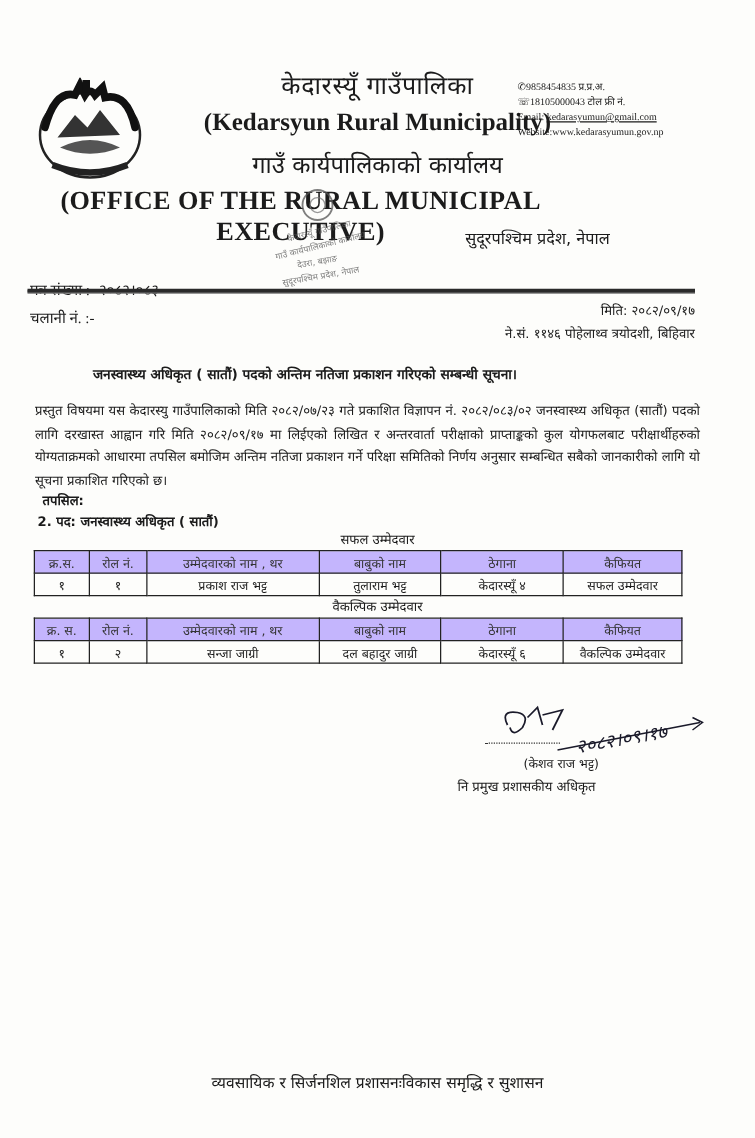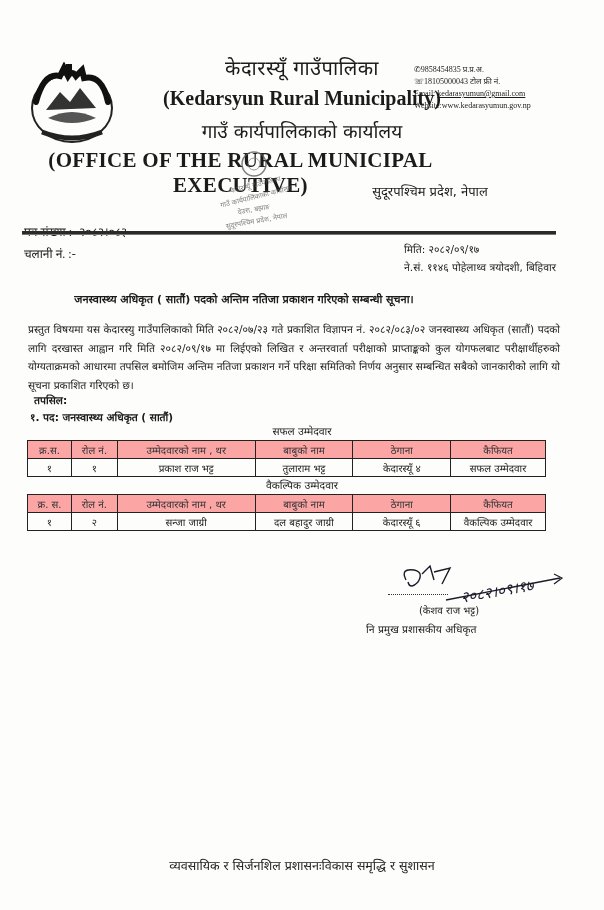--- a/index.html
+++ b/index.html
@@ -13,29 +13,29 @@
   .title-en { left: 0; width: 604px; top: 87px; padding-left: 0; text-align: center; font-size: 20px; font-weight: bold; font-family: "Liberation Serif", serif; }
   .title-np2 { left: 0; width: 604px; top: 118px; text-align: center; font-size: 19px; font-family: "DejaVu Sans", sans-serif; }
   .title-en2 { left: 0; width: 481px; top: 148px; text-align: center; font-size: 21px; font-weight: bold; font-family: "Liberation Serif", serif; letter-spacing: 0.3px; }
   .contact { left: 414px; top: 64px; font-size: 8px; font-family: "Liberation Serif", serif; line-height: 12px; }
   .contact .row { white-space: nowrap; }
   .contact u { text-decoration: underline; }
   .ref { left: 24px; top: 181px; font-size: 12px; font-family: Liberation Serif, serif; line-height: 22px; margin-top: 40px; }
   .addr { left: 330px; width: 200px; top: 181px; font-size: 13px; font-family: "DejaVu Sans", sans-serif; line-height: 22px; text-align: center; }
   .stamp { left: 212px; top: 150px; width: 100px; height: 80px; opacity: 0.75; }
   .rule { left: 22px; width: 534px; top: 231px; height: 3px; background: #2a2a2a; box-shadow: 0 1px 0 #777; }
-  .date { right: 48px; top: 240px; font-size: 10.5px; font-family: "DejaVu Sans", sans-serif; text-align: left; line-height: 18px; }
+  .date { right: 48px; top: 240px; font-size: 10.5px; font-family: "DejaVu Sans", sans-serif; text-align: right; line-height: 18px; }
   .subject { left: 0; width: 488px; top: 291px; text-align: center; font-size: 11px; font-weight: bold; font-family: "DejaVu Sans", sans-serif; }
   .body-text { left: 28px; width: 532px; top: 320px; font-size: 10.5px; font-family: "DejaVu Sans", sans-serif; line-height: 18.5px; text-align: justify; }
   .tapasil { left: 34px; top: 393px; font-size: 10.5px; font-weight: bold; font-family: "DejaVu Sans", sans-serif; }
   .post { left: 30px; top: 410px; font-size: 10.5px; font-weight: bold; font-family: "DejaVu Sans", sans-serif; }
   .table-caption { left: 0; width: 604px; text-align: center; font-size: 10.5px; font-family: "DejaVu Sans", sans-serif; }
   table.res { position: absolute; left: 27px; width: 519px; border-collapse: collapse; font-family: "DejaVu Sans", sans-serif; font-size: 10px; }
   table.res th, table.res td { border: 1px solid #222; text-align: center; height: 17px; padding: 0 2px; }
-  table.res th { background: #fca5a5; font-weight: normal; color: #333; }
+  table.res th { background: #c4b5fd; font-weight: normal; color: #333; }
   table.res td { background: #fdfdfb; }
   .sig { left: 400px; top: 560px; width: 180px; height: 50px; }
   .sig-name { left: 404px; width: 90px; top: 603px; text-align: center; font-size: 10px; font-family: "DejaVu Sans", sans-serif; }
   .sig-title { left: 366px; top: 622px; font-size: 10.5px; font-family: "DejaVu Sans", sans-serif; }
   .dots { left: 388px; top: 594px; width: 60px; border-top: 1px dotted #333; }
   .footer { left: 0; width: 604px; top: 857px; text-align: center; font-size: 12.5px; font-family: "DejaVu Sans", sans-serif; }
 </style>
 </head>
 <body>
 
@@ -96,21 +96,21 @@
 <div class="abs date">
   <div>मिति: २०८२/०९/१७</div>
   <div>ने.सं. ११४६ पोहेलाथ्व त्रयोदशी, बिहिवार</div>
 </div>
 
 <div class="abs subject">जनस्वास्थ्य अधिकृत ( सातौं) पदको अन्तिम नतिजा प्रकाशन गरिएको सम्बन्धी सूचना।</div>
 
 <div class="abs body-text">प्रस्तुत विषयमा यस केदारस्यु गाउँपालिकाको मिति २०८२/०७/२३ गते प्रकाशित विज्ञापन नं. २०८२/०८३/०२ जनस्वास्थ्य अधिकृत (सातौं) पदको लागि दरखास्त आह्वान गरि मिति २०८२/०९/१७ मा लिईएको लिखित र अन्तरवार्ता परीक्षाको प्राप्ताङ्कको कुल योगफलबाट परीक्षार्थीहरुको योग्यताक्रमको आधारमा तपसिल बमोजिम अन्तिम नतिजा प्रकाशन गर्ने परिक्षा समितिको निर्णय अनुसार सम्बन्धित सबैको जानकारीको लागि यो सूचना प्रकाशित गरिएको छ।</div>
 
 <div class="abs tapasil">तपसिल:</div>
-<div class="abs post">१. पद: जनस्वास्थ्य अधिकृत ( सातौं)</div>
+<div class="abs post">2. पद: जनस्वास्थ्य अधिकृत ( सातौं)</div>
 
 <div class="abs table-caption" style="top:424px;">सफल उम्मेदवार</div>
 <table class="res" style="top:440px;">
   <colgroup>
       <col style="width:44px">
       <col style="width:46px">
       <col style="width:138px">
       <col style="width:98px">
       <col style="width:98px">
       <col style="width:95px">

